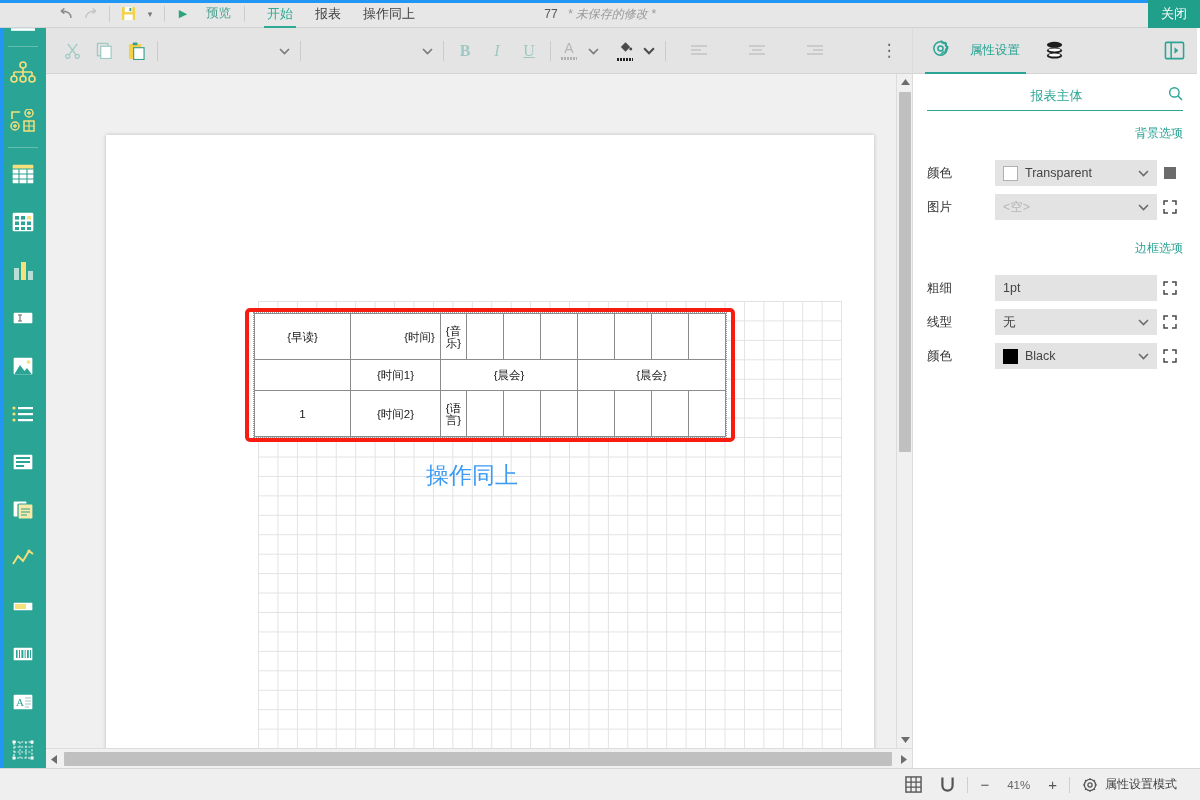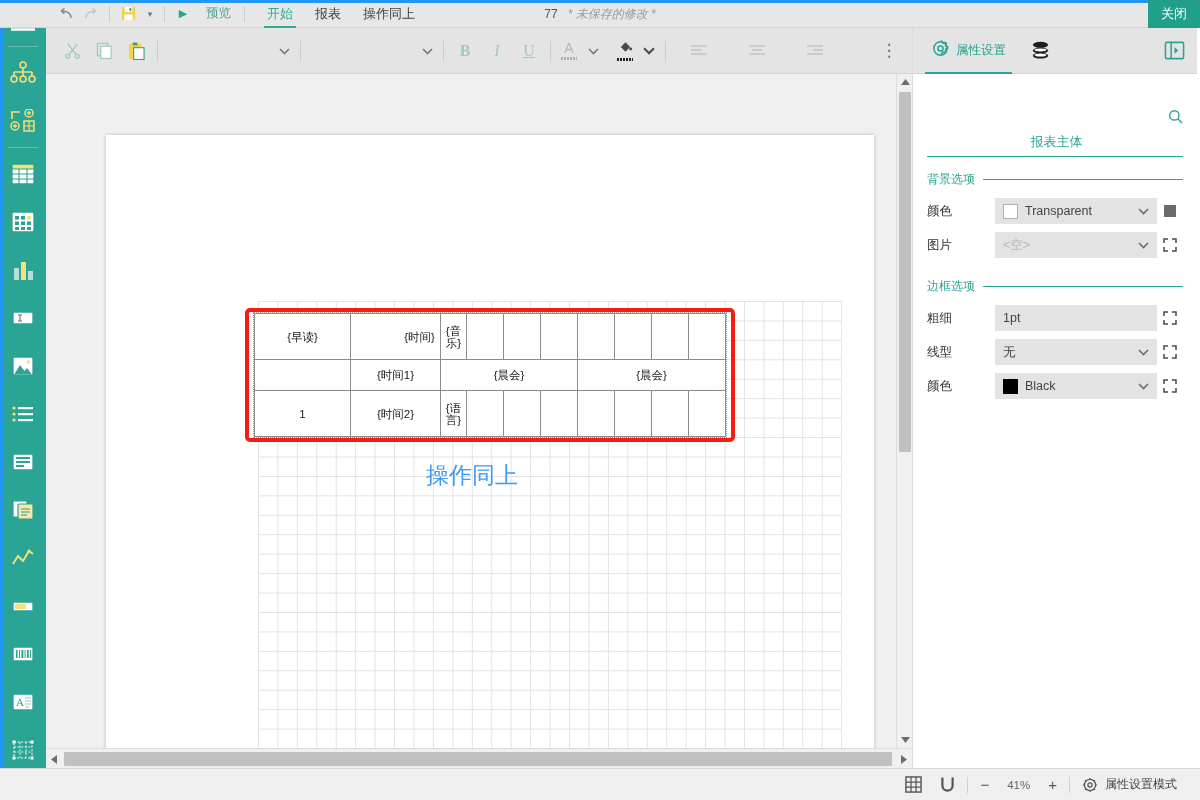--- a/index.html
+++ b/index.html
@@ -156,41 +156,40 @@
   
   .rpanel {
     position: absolute; left: 912px; top: 28px; width: 285px; height: 740px;
     background: #fff; border-left: 1px solid #dcdcdc;
   }
   .rp-tabs {
     height: 46px; background: #e4e4e4; display: flex; align-items: center;
     padding-left: 12px; border-bottom: 1px solid #d4d4d4;
   }
   .rp-tab {
-    display: flex; align-items: center; gap: 6px; height: 46px;
+    display: flex; align-items: center; gap: 20px; height: 46px;
     position: relative; padding: 0 6px;
   }
   .rp-tab .lbl { font-size: 12.5px; color: #2aa494; }
   .rp-tab.active:after {
     content: ""; position: absolute; left: 0; right: 0; bottom: 0;
     height: 2px; background: #2aa494;
   }
   .rp-dbtab { margin-left: 18px; display: flex; align-items: center; }
   .rp-collapse { position: absolute; right: 12px; top: 12px; }
   .rp-body { padding: 12px 14px 0 14px; }
   .rp-title-row {
     display: flex; align-items: center; border-bottom: 1px solid #2aa494;
     padding-bottom: 5px; margin-bottom: 14px;
   }
   .rp-title {
     flex: 1; text-align: center; font-size: 13px; color: #2aa494;
     padding-left: 18px;
-    margin-top: 47px;
-  }
-  .sec-head { display: flex; align-items: center; gap: 8px; margin: 8px 0 10px 0; }
+  }
+  .sec-head { display: flex; align-items: flex-end; gap: 8px; margin: 8px 0 10px 0; flex-direction: column; }
   .sec-head .t { font-size: 12px; color: #2aa494; white-space: nowrap; }
   .sec-head .ln { flex: 1; height: 1px; background: #2aa494; }
   .prow { display: flex; align-items: center; height: 26px; margin-bottom: 8px; }
   .plabel { width: 52px; font-size: 12.5px; color: #333; }
   .pctl {
     flex: 1; height: 26px; background: #e3e3e3; display: flex;
     align-items: center; padding: 0 8px; gap: 7px; color: #444; font-size: 12.5px; margin-left: 16px;
   }
   .pctl .v { flex: 1; overflow: hidden; white-space: nowrap; }
   .pctl .v.muted { color: #b7b7b7; }

